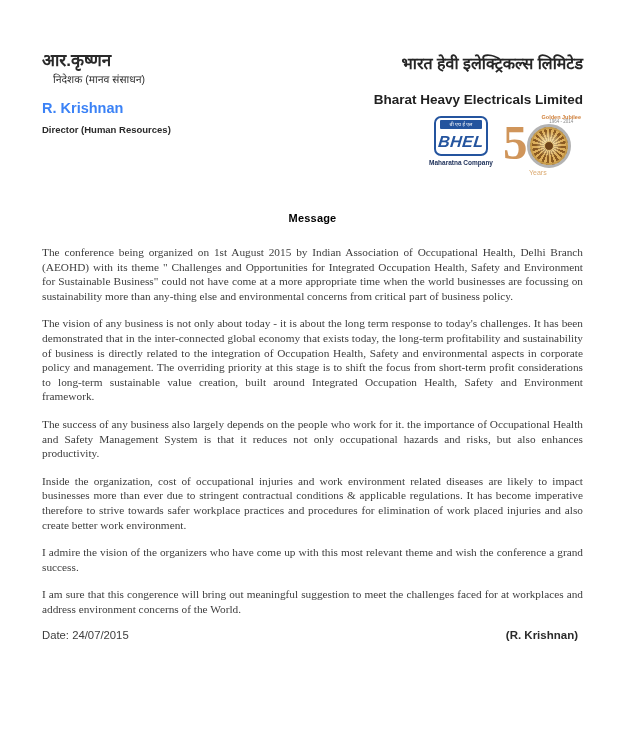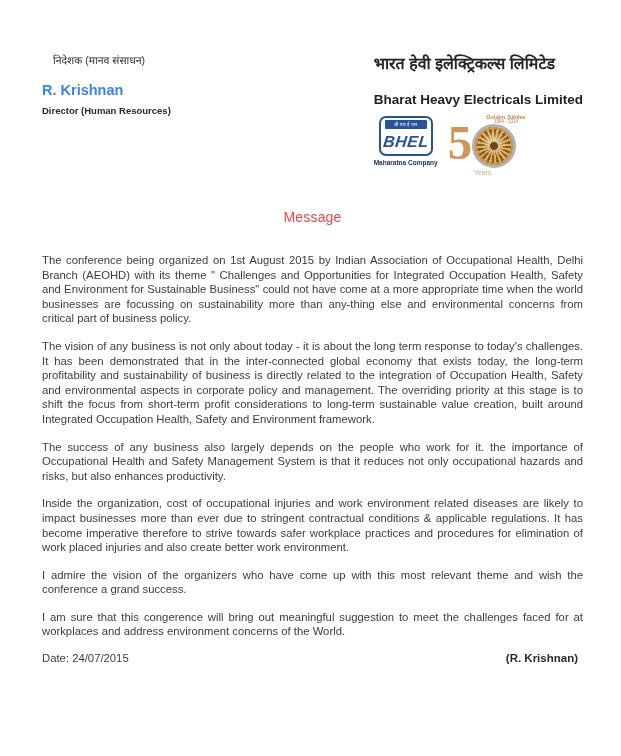--- a/index.html
+++ b/index.html
@@ -17,21 +17,21 @@
   }
 
   
   .header { display: flex; justify-content: space-between; align-items: flex-start; }
   .hdr-left { line-height: 1.1; }
   .hdr-left .hindi-name { font-size: 17px; font-weight: bold; color: #2a2a2a; }
   .hdr-left .hindi-title { font-size: 10.5px; color: #2f2f2f; margin-top: 3px; padding-left: 11px; }
   .hdr-left .eng-name { font-size: 14.5px; font-weight: bold; color: #3b82f6; margin-top: 16px; }
   .hdr-left .eng-title { font-size: 9.5px; font-weight: bold; color: #2a2a2a; margin-top: 8px; }
 
-  .hdr-right { display: flex; flex-direction: column; align-items: flex-start; text-align: right; }
+  .hdr-right { display: flex; flex-direction: column; align-items: flex-end; text-align: right; }
   .hdr-right .hindi-company { font-size: 16px; font-weight: bold; color: #262626; }
   .hdr-right .eng-company { font-size: 13.5px; font-weight: bold; color: #222; margin-top: 18px; }
 
   .logos { display: flex; align-items: flex-start; margin-top: 9px; margin-right: 2px; }
 
   
   .bhel-logo { display: flex; flex-direction: column; align-items: center; width: 64px; }
   .bhel-box {
     width: 54px; height: 40px; border: 2px solid #24549e; border-radius: 7px;
     background: #fff; position: relative; box-sizing: border-box;
@@ -68,44 +68,45 @@
     position: absolute; left: 50%; top: 50%; width: 10px; height: 10px; border-radius: 50%;
     transform: translate(-50%,-50%); background: #6e441a; border: 1px solid #e4c27a; box-sizing: border-box;
   }
   .jubilee-top { position: absolute; right: 0; top: -2px; text-align: center; line-height: 1.1; }
   .jubilee-top .gj { font-size: 5.5px; font-weight: bold; color: #d0813c; white-space: nowrap; }
   .jubilee-top .yr-range { font-size: 4.5px; color: #8a8a8a; white-space: nowrap; }
   .jubilee .years-label { position: absolute; left: 26px; bottom: -2px; font-size: 7px; color: #dcab72; }
 
   
   .title-row { text-align: center; margin-top: 34px; }
-  .title-row .title { font-size: 14px; font-weight: normal; color: #ef4444; letter-spacing: 0.2px; }
+  .title-row .title { font-size: 11px; font-weight: bold; color: #000000; letter-spacing: 0.2px; }
 
   
-  .body-block { margin-top: 27px; }
+  .body-block { margin-top: 19px; font-family: Liberation Serif, serif; }
   .body-block p {
     margin: 0 0 13px 0;
     font-size: 11.3px;
     line-height: 14.6px;
     text-align: justify;
     color: #3d3d3d;
   }
 
   
   .footer { display: flex; justify-content: space-between; align-items: baseline; padding-right: 5px; }
   .footer .date { font-size: 11.3px; color: #3d3d3d; }
   .footer .signature { font-size: 11.5px; font-weight: bold; color: #2b2b2b; }
 </style>
 </head>
 <body>
 
 <div class="page">
 
   <div class="header">
     <div class="hdr-left">
+      <div class="hindi-name">आर.कृष्णन</div>
       <div class="hindi-title">निदेशक (मानव संसाधन)</div>
       <div class="eng-name">R. Krishnan</div>
       <div class="eng-title">Director (Human Resources)</div>
     </div>
 
     <div class="hdr-right">
       <div class="hindi-company">भारत हेवी इलेक्ट्रिकल्स लिमिटेड</div>
       <div class="eng-company">Bharat Heavy Electricals Limited</div>
 
       <div class="logos">

